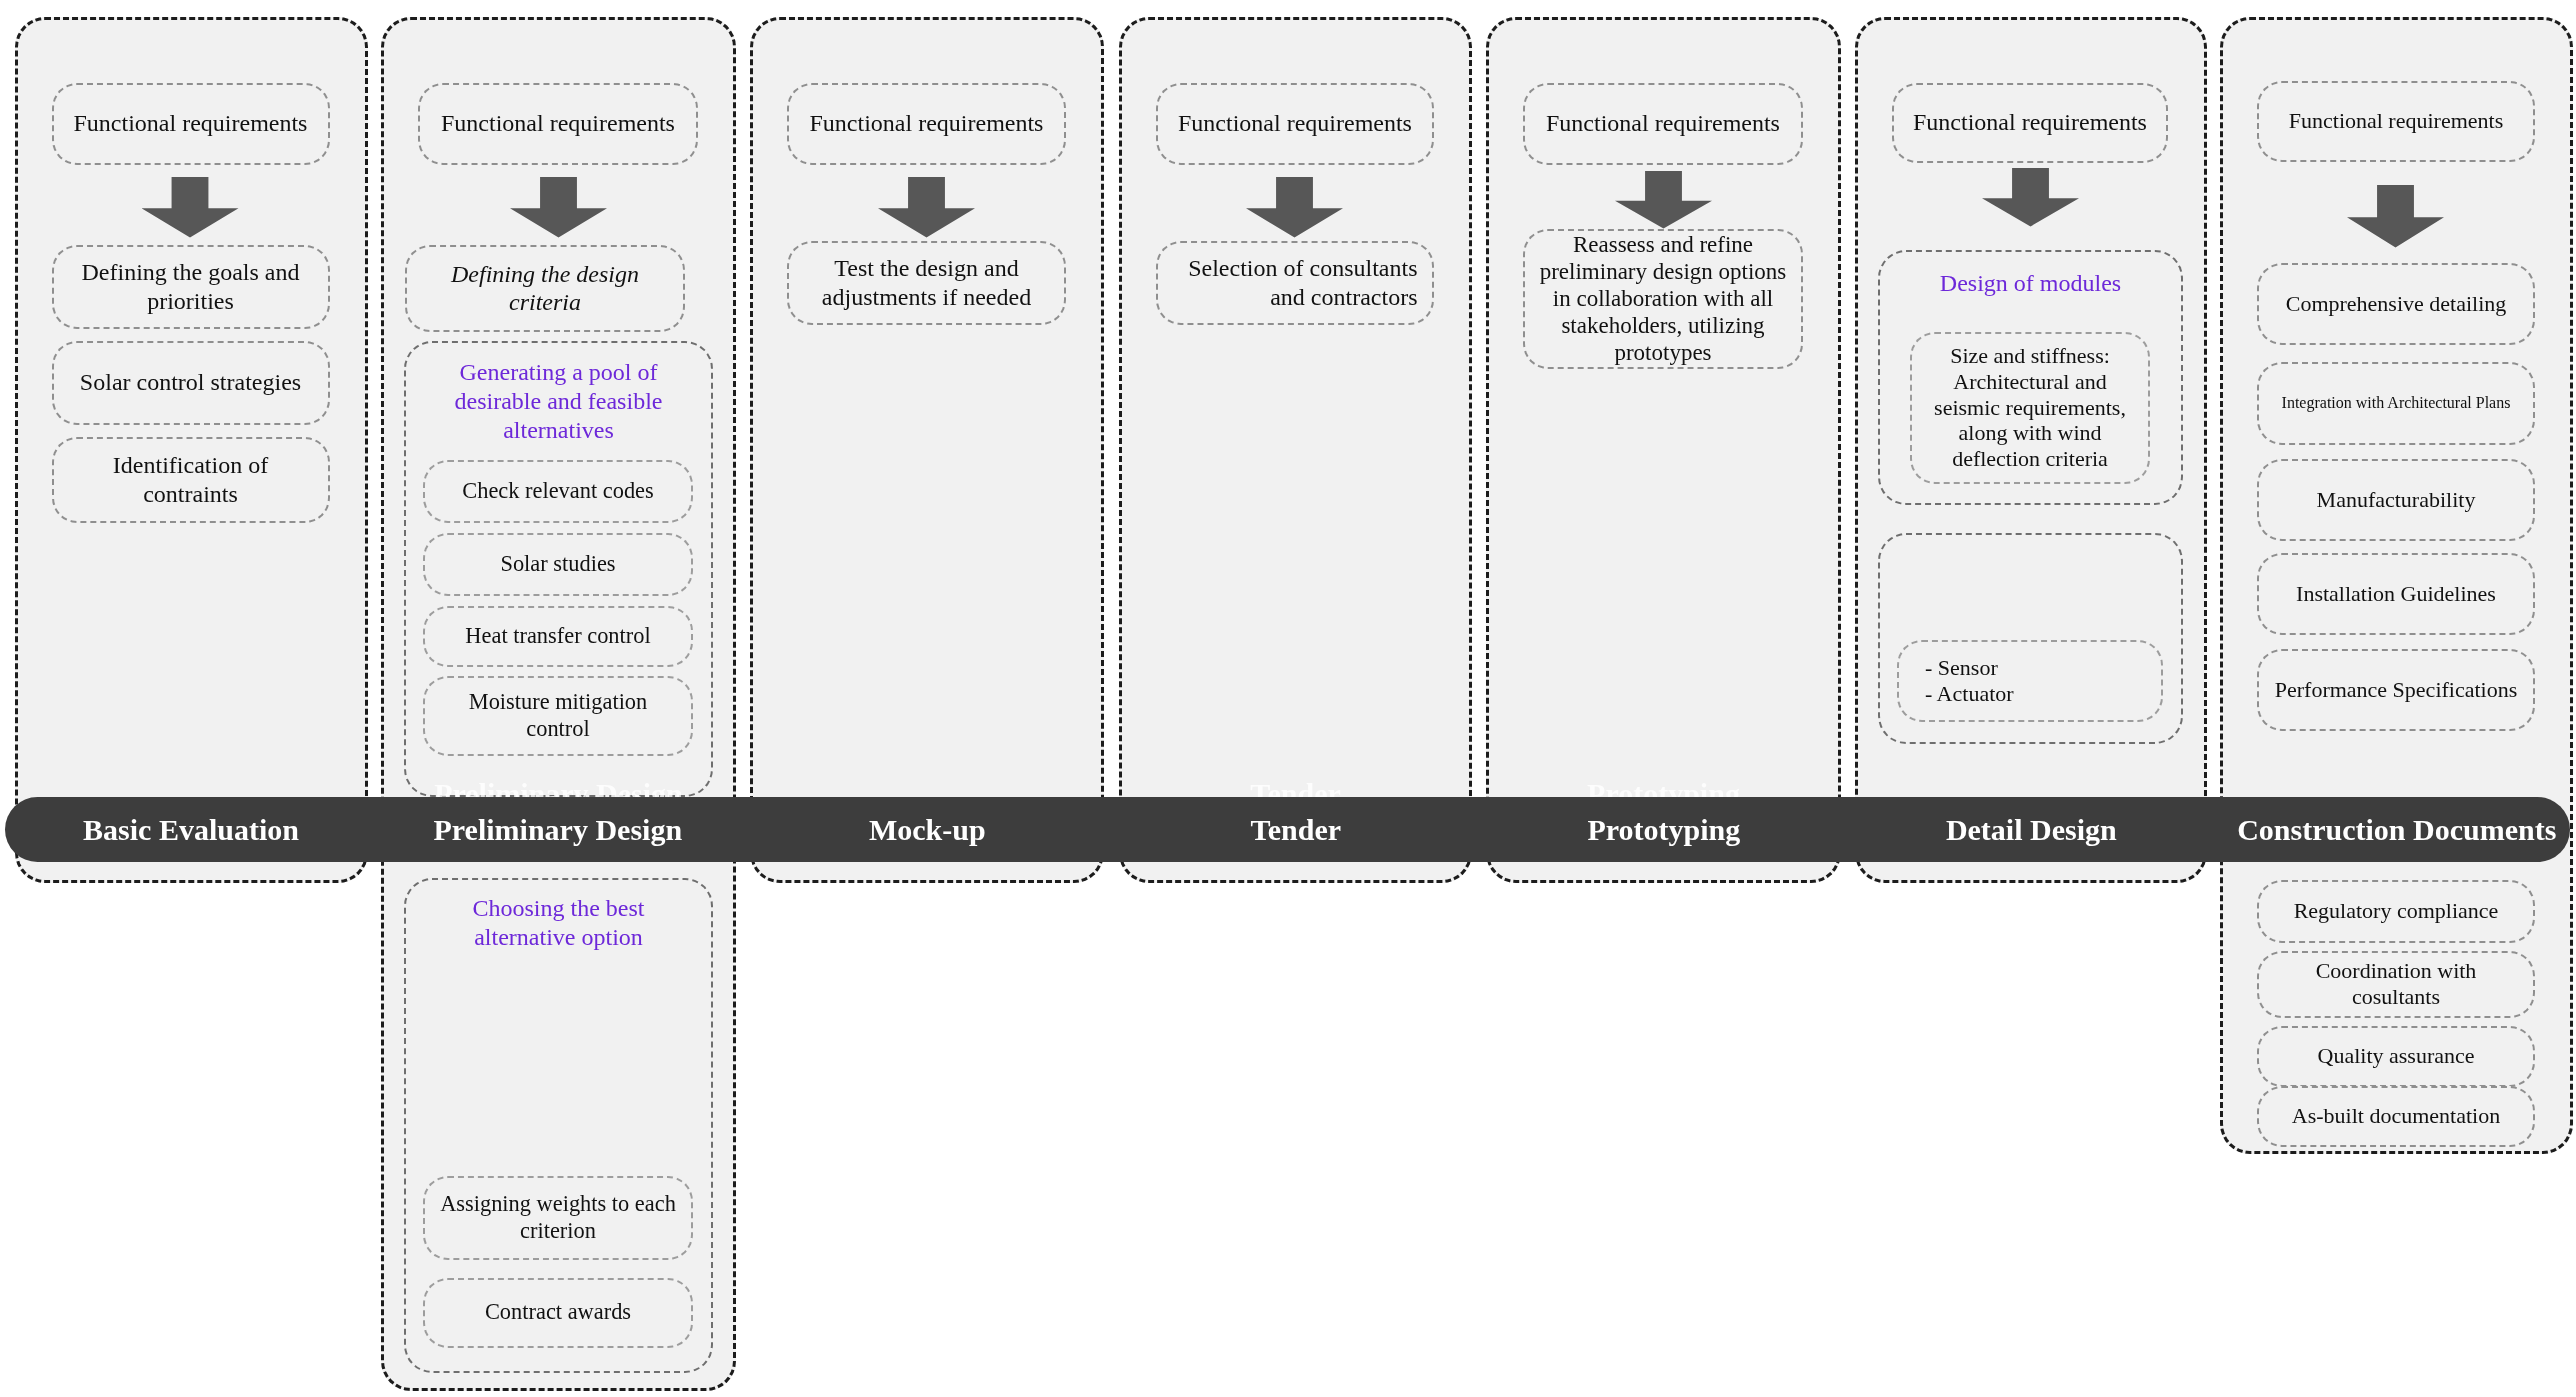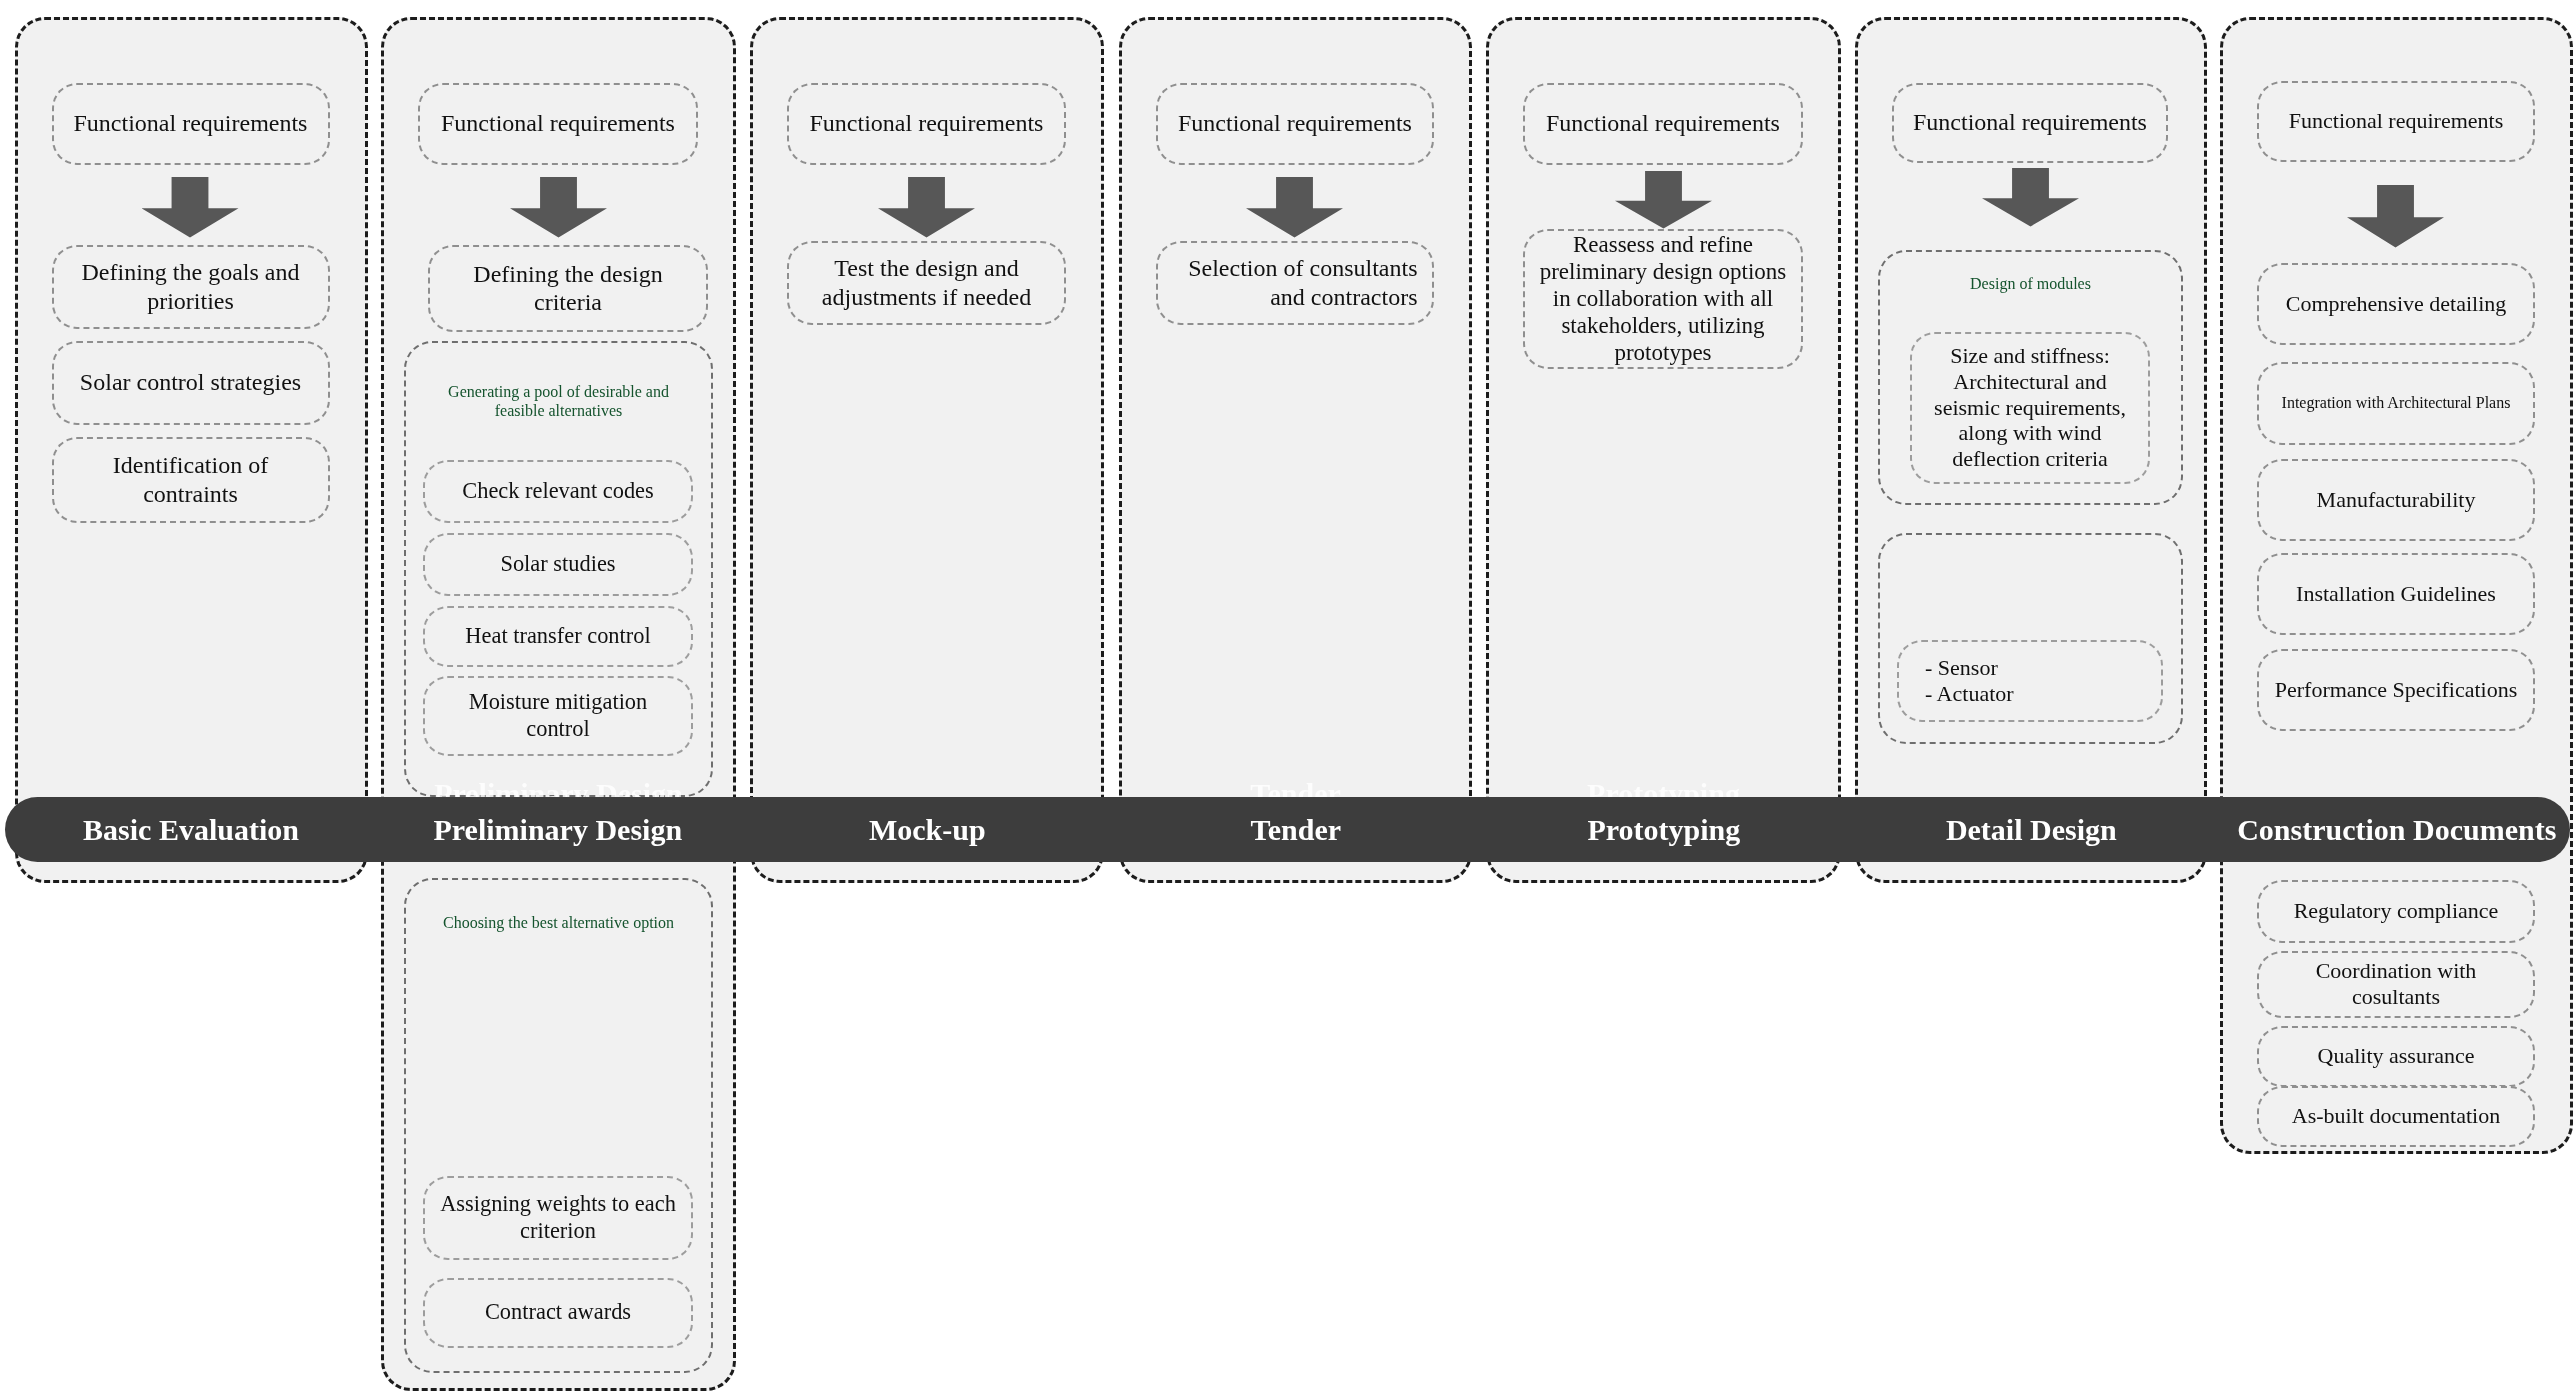--- a/index.html
+++ b/index.html
@@ -34,21 +34,21 @@
     position:absolute;
     background:#f1f1f1;
     border:2.6px dashed #6e6e6e;
     border-radius:28px;
     box-sizing:border-box;
   }
   .group-header{
     position:absolute;left:0;right:0;
     display:flex;align-items:center;justify-content:center;
     text-align:center;
-    font-size:16px;line-height:1.2;color:#14532d;
+    font-size:24px;line-height:1.2;color:#6d28d9;
     padding:0 17px;
   }
   .sub-box{border-color:#9d9d9d;}
   .arrow{
     position:absolute;
     background:#575757;
     clip-path:polygon(31% 0,69% 0,69% 52%,100% 52%,50% 100%,0 52%,31% 52%);
   }
   #band{
     position:absolute;
@@ -83,21 +83,21 @@
     <div class="column" style="left: 14.5px; width: 353px; height: 866px;">
       <div class="item" style="left: 34px; width: 278px; top: 63px; height: 82px;">Functional requirements</div>
       <div class="arrow" style="left: 124px; width: 97px; top: 157px; height: 61px;"></div>
       <div class="item" style="left: 34px; width: 278px; top: 225px; height: 84px;">Defining the goals and priorities</div>
       <div class="item" style="left: 34px; width: 278px; top: 321px; height: 84px;">Solar control strategies</div>
       <div class="item" style="left: 34px; width: 278px; top: 417px; height: 86px;">Identification of contraints</div>
     </div>
     <div class="column" style="left: 381px; width: 355px; height: 1374px;">
       <div class="item" style="left: 34px; width: 280px; top: 63px; height: 82px;">Functional requirements</div>
       <div class="arrow" style="left: 126px; width: 97px; top: 157px; height: 61px;"></div>
-      <div class="item" style="left: 44px; width: 280px; top: 225px; height: 87px;">Defining the design criteria</div>
+      <div class="item" style="left: 21px; width: 280px; top: 225px; height: 87px; font-style: italic;">Defining the design criteria</div>
       <div class="group-box" style="left: 20px; width: 309px; top: 321px; height: 456px;">
         <div class="group-header" style="top: 9.2px; height: 99px;">Generating a pool of desirable and feasible alternatives</div>
         <div class="sub-box" style="left: 17px; width: 270px; top: 117px; height: 63px; font-size: 22.4px;">Check relevant codes</div>
         <div class="sub-box" style="left: 17px; width: 270px; top: 190px; height: 63px; font-size: 22.4px;">Solar studies</div>
         <div class="sub-box" style="left: 17px; width: 270px; top: 263px; height: 61px; font-size: 22.4px;">Heat transfer control</div>
         <div class="sub-box" style="left: 17px; width: 270px; top: 333px; height: 80px; font-size: 22.4px;">Moisture mitigation control</div>
       </div>
       <div class="group-box" style="left: 20px; width: 309px; top: 858px; height: 495px;">
         <div class="group-header" style="top: 10.5px; height: 66px;">Choosing the best alternative option</div>
         <div class="sub-box" style="left: 17px; width: 270px; top: 296px; height: 84px; font-size: 22.4px;">Assigning weights to each criterion</div>

